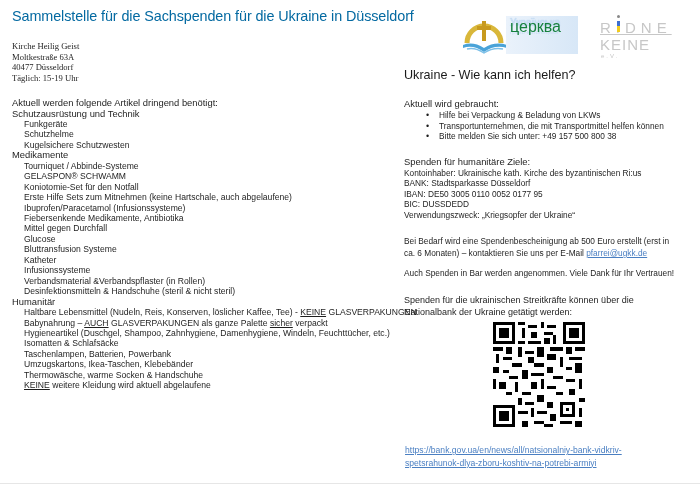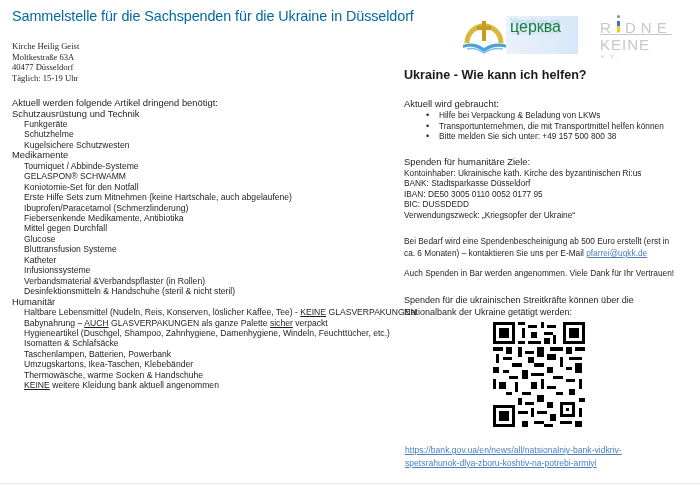--- a/index.html
+++ b/index.html
@@ -38,21 +38,21 @@
   .logo-ugcc .l2 { position: absolute; left: 49px; top: 16px; font-size: 6px; color: #c7ddf3; }
   .logo-ugcc .l3 { position: absolute; left: 49px; top: 5px; font-size: 16px; color: #15803d; }
   .logo-ridne { position: absolute; left: 600px; top: 13px; width: 70px; height: 48px; color: #c7c7c7; }
   .logo-ridne .r1 { position: absolute; left: 0; top: 6px; font-size: 15px; letter-spacing: 5px; text-decoration: underline; }
   .logo-ridne .r2 { position: absolute; left: 0; top: 23px; font-size: 15px; letter-spacing: 1px; }
   .logo-ridne .r3 { position: absolute; left: 1px; top: 40px; font-size: 6px; letter-spacing: 2px; }
   .logo-ridne .i-blue { position: absolute; left: 17px; top: 8px; width: 3px; height: 5px; background: #3d6fd1; }
   .logo-ridne .i-yellow { position: absolute; left: 17px; top: 13px; width: 3px; height: 6px; background: #f2cc1d; }
   .logo-ridne .i-dot { position: absolute; left: 17px; top: 2px; width: 3px; height: 3px; background: #888; border-radius: 50%; }
 
-  .r-title { position: absolute; left: 404px; top: 68px; font-size: 12.6px; color: #1a1a1a; white-space: nowrap; font-weight: bold; }
+  .r-title { position: absolute; left: 404px; top: 68px; font-size: 12.6px; color: #1a1a1a; white-space: nowrap; }
   .r-needed { position: absolute; left: 404px; top: 98px; font-size: 9.4px; white-space: nowrap; }
   .r-bullets { position: absolute; left: 426px; top: 110px; font-size: 8.3px; line-height: 10.5px; margin: 0; padding: 0; list-style: none; }
   .r-bullets li { position: relative; padding-left: 13px; white-space: nowrap; }
   .r-bullets li::before { content: "•"; position: absolute; left: 0; top: 0; font-size: 9px; }
   .r-donate { position: absolute; left: 404px; top: 157px; font-size: 8.3px; line-height: 10.6px; }
   .r-donate div { white-space: nowrap; }
   .r-donate .head { font-size: 9.4px; }
   .r-receipt { position: absolute; left: 404px; top: 235px; font-size: 8.3px; line-height: 12px; }
   .r-receipt div { white-space: nowrap; }
   .link { color: #4a7fc2; text-decoration: underline; text-align: center; }
@@ -83,39 +83,39 @@
     <div class="cat">Schutzausrüstung und Technik</div>
     <div class="item">Funkgeräte</div>
     <div class="item">Schutzhelme</div>
     <div class="item">Kugelsichere Schutzwesten</div>
 
     <div class="cat">Medikamente</div>
     <div class="item">Tourniquet / Abbinde-Systeme</div>
     <div class="item">GELASPON® SCHWAMM</div>
     <div class="item">Koniotomie-Set für den Notfall</div>
     <div class="item">Erste Hilfe Sets zum Mitnehmen (keine Hartschale, auch abgelaufene)</div>
-    <div class="item">Ibuprofen/Paracetamol (Schmerzlinderung)</div>
+    <div class="item">Ibuprofen/Paracetamol (Infusionssysteme)</div>
     <div class="item">Fiebersenkende Medikamente, Antibiotika</div>
     <div class="item">Mittel gegen Durchfall</div>
     <div class="item">Glucose</div>
     <div class="item">Bluttransfusion Systeme</div>
     <div class="item">Katheter</div>
     <div class="item">Infusionssysteme</div>
     <div class="item">Verbandsmaterial &amp;Verbandspflaster (in Rollen)</div>
     <div class="item">Desinfektionsmitteln &amp; Handschuhe (steril &amp; nicht steril)</div>
 
     <div class="cat">Humanitär</div>
     <div class="item"><span>Haltbare Lebensmittel (Nudeln, Reis, Konserven, löslicher Kaffee, Tee) - </span><u>KEINE</u><span> GLASVERPAKUNGEN</span></div>
     <div class="item"><span>Babynahrung – </span><u>AUCH</u><span> GLASVERPAKUNGEN als ganze Palette </span><u>sicher</u><span> verpackt</span></div>
     <div class="item">Hygieneartikel (Duschgel, Shampoo, Zahnhygiene, Damenhygiene, Windeln, Feuchttücher, etc.)</div>
     <div class="item">Isomatten &amp; Schlafsäcke</div>
     <div class="item">Taschenlampen, Batterien, Powerbank</div>
     <div class="item">Umzugskartons, Ikea-Taschen, Klebebänder</div>
     <div class="item">Thermowäsche, warme Socken &amp; Handschuhe</div>
-    <div class="item"><u>KEINE</u><span> weitere Kleidung bank aktuell angenommen</span></div>
+    <div class="item"><u>KEINE</u><span> weitere Kleidung wird aktuell abgelaufene</span></div>
   </div>
 
 
   <div class="logo-ugcc">
     <svg width="48" height="43" viewBox="0 0 48 43" style="position:absolute;left:0;top:0">
       <path d="M6 30 A17 17 0 1 1 40 30" fill="none" stroke="#d9b73a" stroke-width="5"></path>
       <rect x="21" y="8" width="4" height="20" fill="#c89a1e"></rect>
       <rect x="16" y="13" width="14" height="4" fill="#c89a1e"></rect>
       <path d="M2 32 Q12 28 23 35 Q34 28 46 32 L46 35 Q34 31 23 39 Q12 31 2 35 Z" fill="#4aa3d8"></path>
       <path d="M6 36 Q14 34 23 40 Q32 34 42 36" fill="none" stroke="#7dc0e8" stroke-width="1.5"></path>

